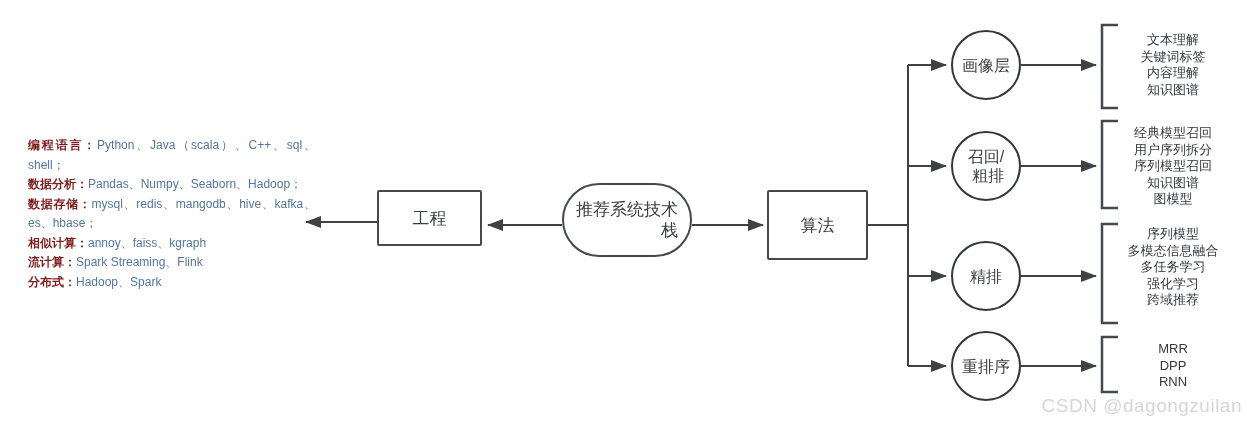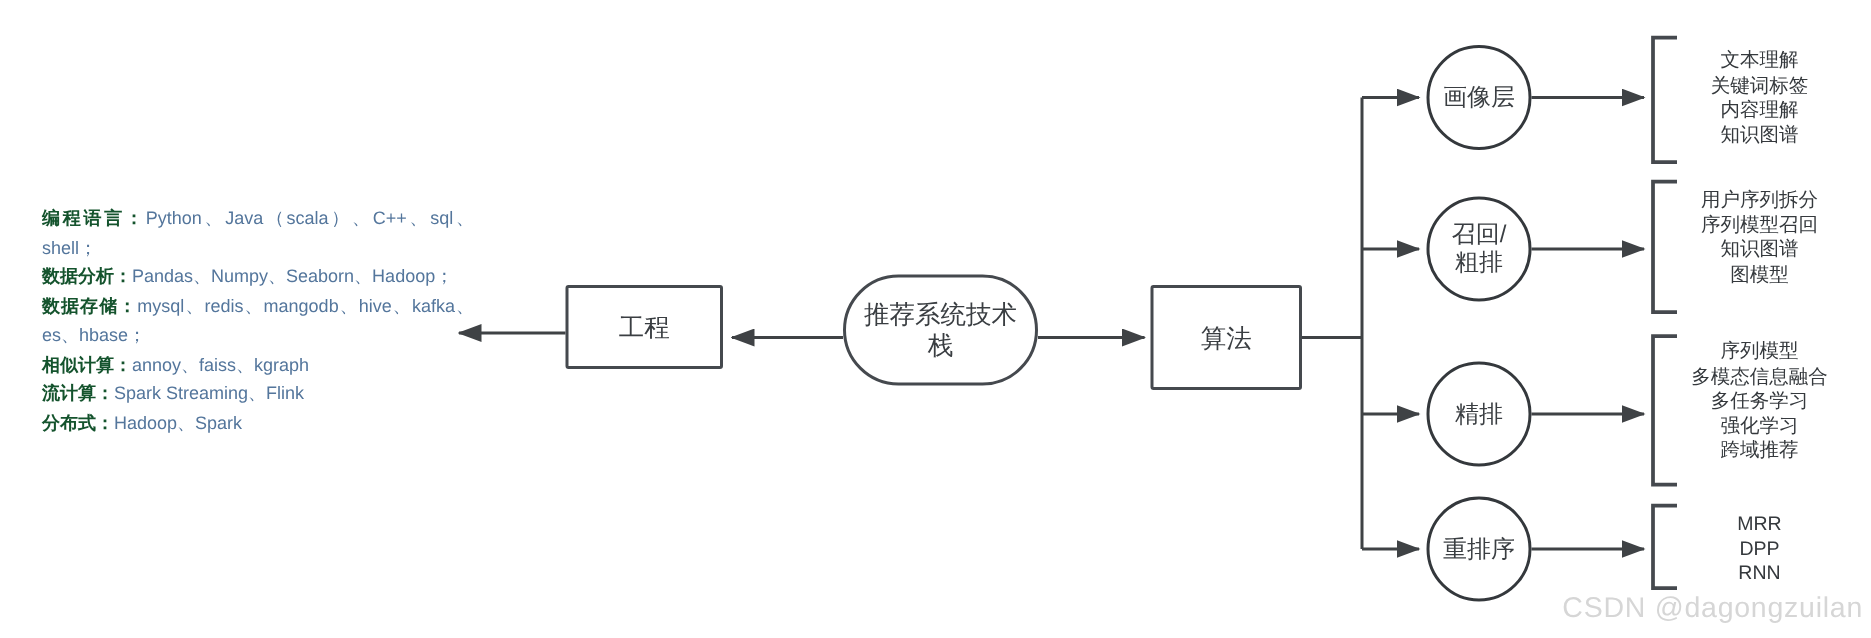--- a/index.html
+++ b/index.html
@@ -6,40 +6,40 @@
   .canvas{
     position:relative;width:1247px;height:425px;background:#ffffff;overflow:hidden;
     font-family:"Liberation Sans","DejaVu Sans",sans-serif;color:#3a3e42;
   }
   .wires{position:absolute;left:0;top:0;width:1247px;height:425px;pointer-events:none;}
 
   
   .node{
     position:absolute;display:flex;align-items:center;justify-content:center;
     border:2px solid #45494e;background:#fff;box-sizing:border-box;
-    font-size:17px;line-height:21px;text-align:center;white-space:pre-line;color:#3a3e42;
+    font-size:17px;line-height:21px;text-align:right;white-space:pre-line;color:#3a3e42;
   }
   .rect{border-radius:2px;}
   .stadium{border-radius:42px;}
   .circle{border-radius:50%;border-color:#34383c;}
 
   
   .stage-list{
     position:absolute;left:1106px;width:134px;text-align:center;
     font-size:13px;line-height:16.5px;color:#35393d;
   }
   .stage-list div{white-space:nowrap;}
 
   
   .tech-block{
     position:absolute;left:28px;top:136px;width:288px;
     font-size:12px;line-height:19.5px;text-align:justify;
   }
   .tech-block p{margin:0;}
-  .tech-label{font-weight:bold;color:#14532d;margin-top:28px;}
+  .tech-label{font-weight:bold;color:#7f1d1d;margin-top:28px;}
   .tech-value{color:#54769c;}
 
   .watermark{
     position:absolute;right:5px;top:395px;
     font-size:19px;letter-spacing:0.5px;color:#d6d6d6;white-space:nowrap;
   }
 </style>
 </head>
 <body>
 
@@ -103,20 +103,21 @@
   <div class="node circle" style="left:951px;top:331px;width:70px;height:70px;font-size:16px;line-height:19px;">重排序</div>
 
   <div class="stage-list" style="top:32px;">
     <div>文本理解</div>
     <div>关键词标签</div>
     <div>内容理解</div>
     <div>知识图谱</div>
   </div>
 
   <div class="stage-list" style="top:125px;">
+    <div>经典模型召回</div>
     <div>用户序列拆分</div>
     <div>序列模型召回</div>
     <div>知识图谱</div>
     <div>图模型</div>
   </div>
 
   <div class="stage-list" style="top:226px;">
     <div>序列模型</div>
     <div>多模态信息融合</div>
     <div>多任务学习</div>

